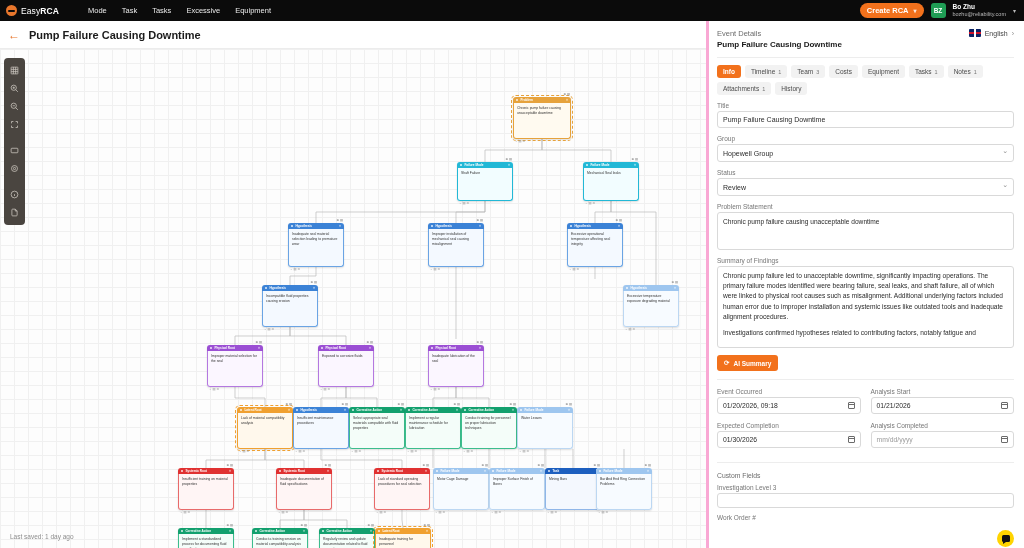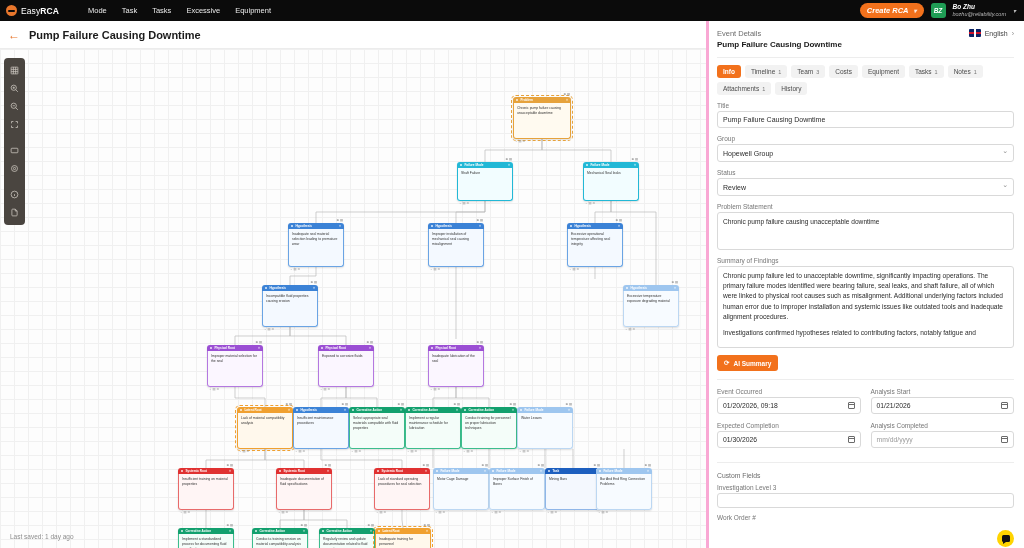--- a/index.html
+++ b/index.html
@@ -22,21 +22,21 @@
     background: #e8762c; position: relative;
   }
   .brand-logo::after {
     content: ""; position: absolute; left: 2px; top: 4.5px;
     width: 7px; height: 2px; background: #0b0b0b; border-radius: 1px;
   }
   .brand-text { font-size: 8.5px; letter-spacing: .1px; }
   .brand-text b { font-weight: 700; }
   .navlinks { display: flex; align-items: center; gap: 15px; }
   .navlink { font-size: 7.5px; color: #e9e9e9; cursor: pointer; }
-  .nav-right { margin-left: auto; display: flex; align-items: center; gap: 7px; padding-right: 2px; font-style: italic; }
+  .nav-right { margin-left: auto; display: flex; align-items: center; gap: 7px; padding-right: 2px; }
   .create-btn {
     background: #f2711c; color: #fff; font-size: 7.5px; font-weight: 700;
     border-radius: 9px; height: 15px; display: flex; align-items: center;
     gap: 5px; padding: 0 7px; cursor: pointer;
   }
   .create-btn .chev { font-size: 6px; opacity: .85; }
   .avatar {
     width: 15px; height: 15px; border-radius: 3px; background: #1f9d55;
     color: #fff; font-size: 6.5px; font-weight: 700;
     display: flex; align-items: center; justify-content: center;

